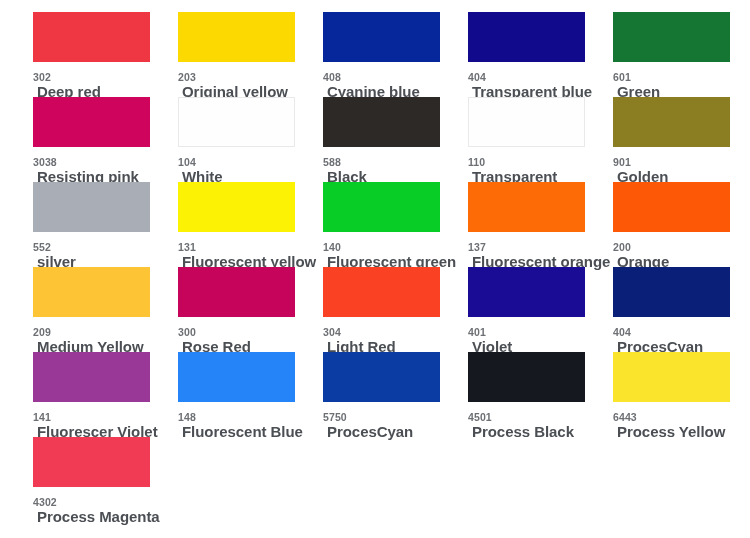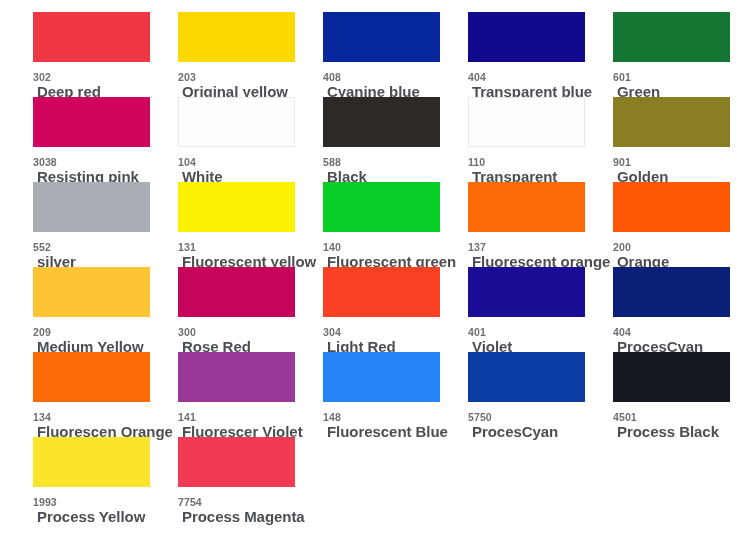--- a/index.html
+++ b/index.html
@@ -200,27 +200,20 @@
       </div>
     </div>
     <div class="swatch-cell">
       <div class="swatch-chip" title="Ultramarine" style="background: rgb(10, 31, 120);"></div>
       <div class="swatch-caption">
         <span class="swatch-code">404</span>
         <span class="swatch-label">ProcesCyan</span>
       </div>
     </div>
     <div class="swatch-cell">
-      <div class="swatch-chip" title="Fluorescen Orange" style="background: rgb(252, 107, 5);"></div>
-      <div class="swatch-caption">
-        <span class="swatch-code">134</span>
-        <span class="swatch-label">Fluorescen Orange</span>
-      </div>
-    </div>
-    <div class="swatch-cell">
       <div class="swatch-chip" title="Fluorescer Violet" style="background: rgb(154, 56, 152);"></div>
       <div class="swatch-caption">
         <span class="swatch-code">141</span>
         <span class="swatch-label">Fluorescer Violet</span>
       </div>
     </div>
     <div class="swatch-cell">
       <div class="swatch-chip" title="Fluorescent Blue" style="background: rgb(37, 133, 248);"></div>
       <div class="swatch-caption">
         <span class="swatch-code">148</span>
@@ -237,25 +230,25 @@
     <div class="swatch-cell">
       <div class="swatch-chip" title="Process Black" style="background: rgb(21, 24, 30);"></div>
       <div class="swatch-caption">
         <span class="swatch-code">4501</span>
         <span class="swatch-label">Process Black</span>
       </div>
     </div>
     <div class="swatch-cell">
       <div class="swatch-chip" title="Process Yellow" style="background: rgb(250, 229, 44);"></div>
       <div class="swatch-caption">
-        <span class="swatch-code">1993</span>
+        <span class="swatch-code">6443</span>
         <span class="swatch-label">Process Yellow</span>
       </div>
     </div>
     <div class="swatch-cell">
       <div class="swatch-chip" title="Process Magenta" style="background: rgb(241, 58, 83);"></div>
       <div class="swatch-caption">
-        <span class="swatch-code">7754</span>
+        <span class="swatch-code">4302</span>
         <span class="swatch-label">Process Magenta</span>
       </div>
     </div>
     <div class="empty-cell"></div>
   </div>
 
 </body></html>

